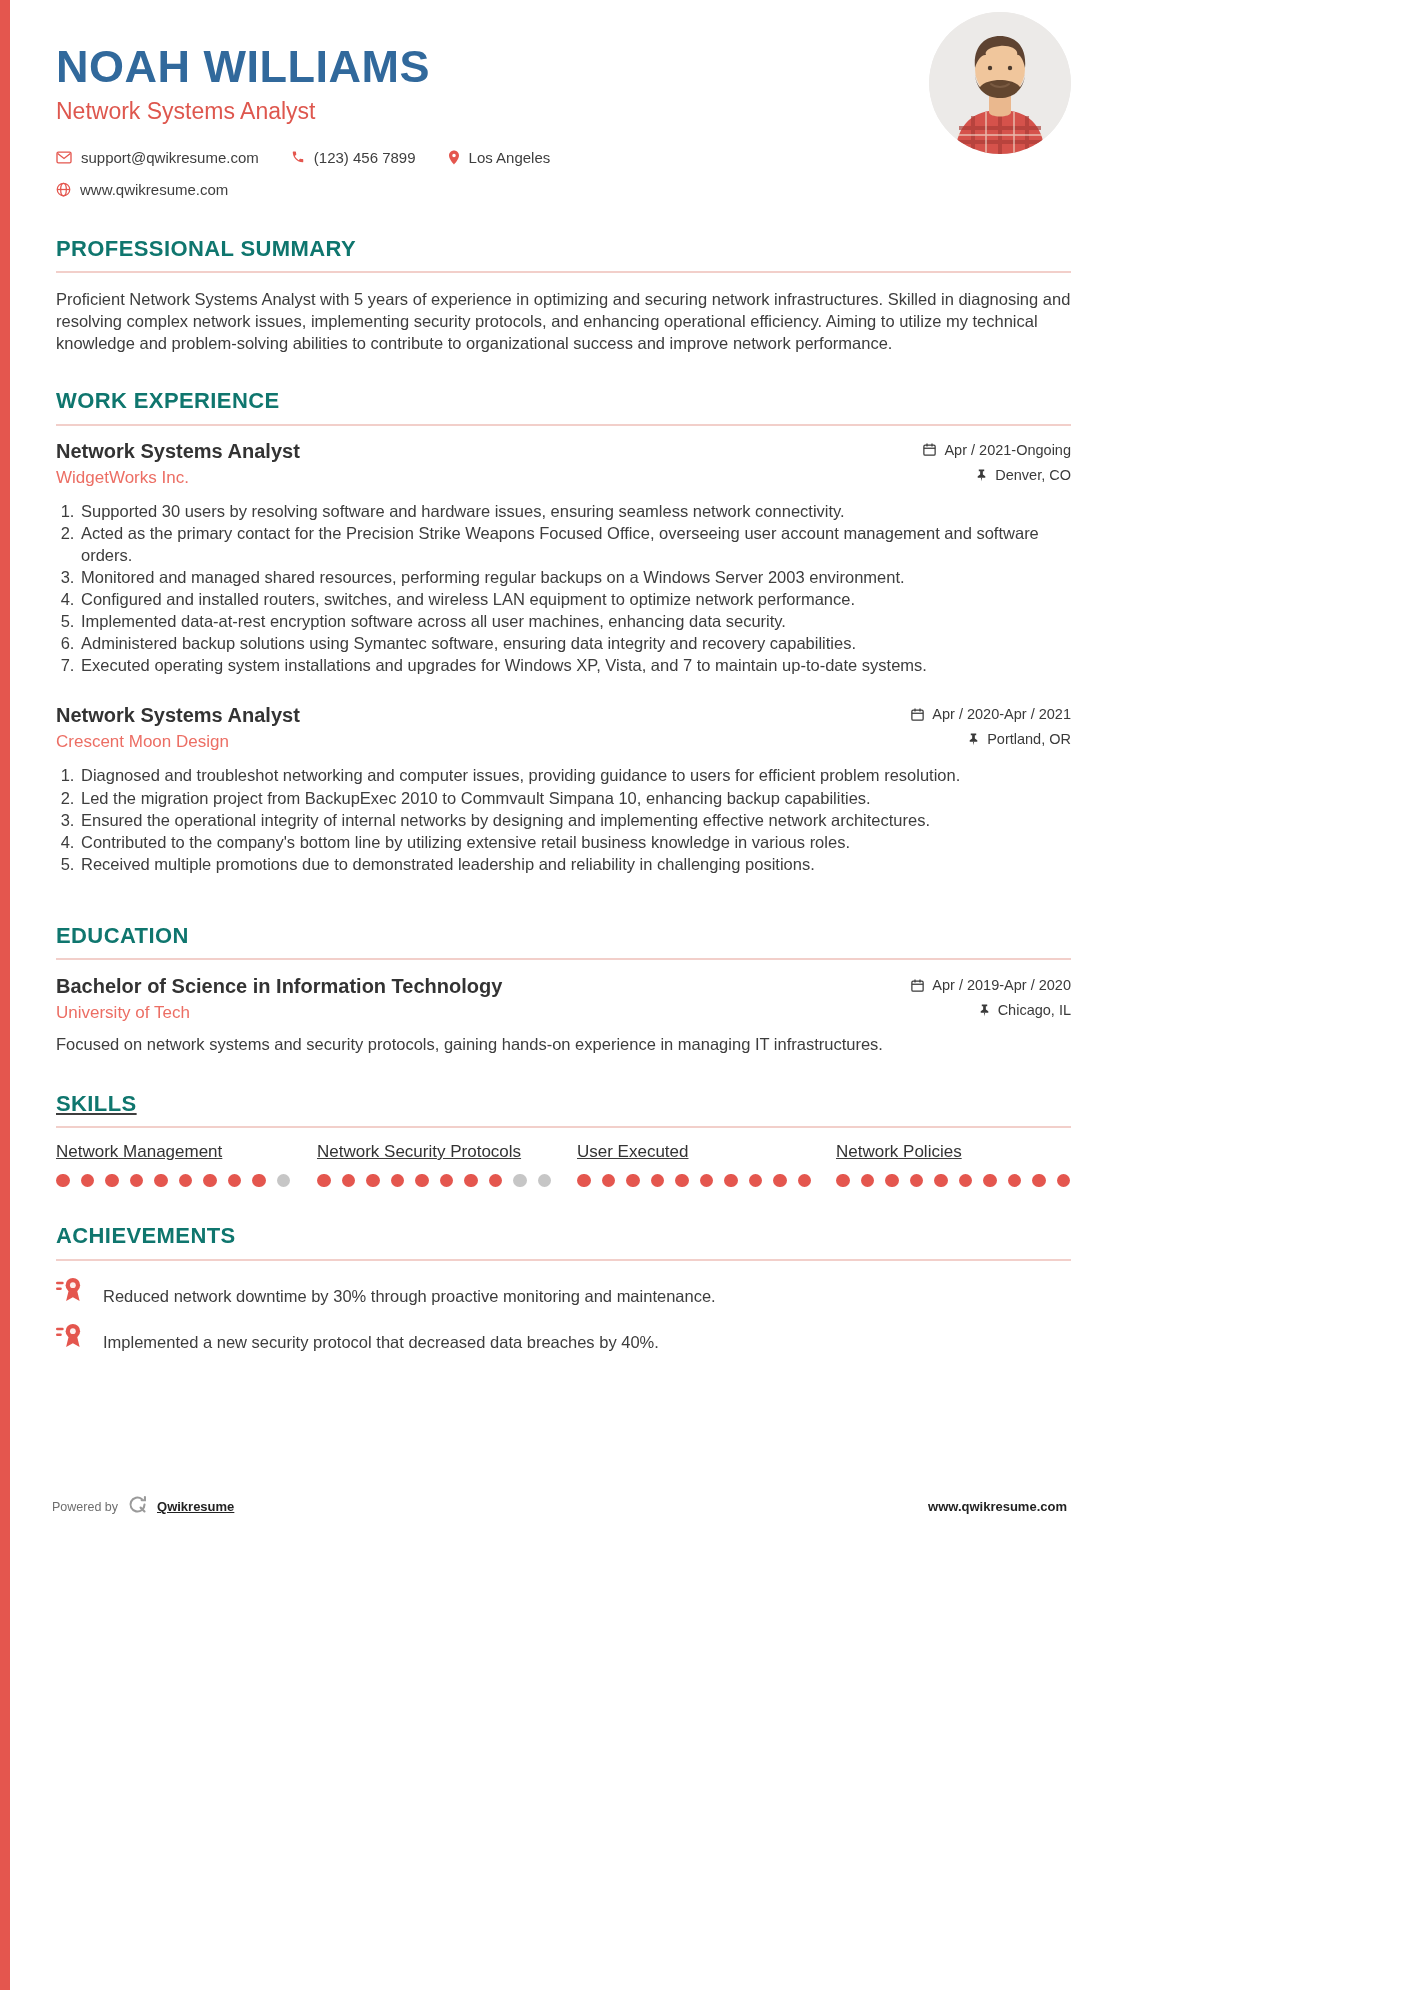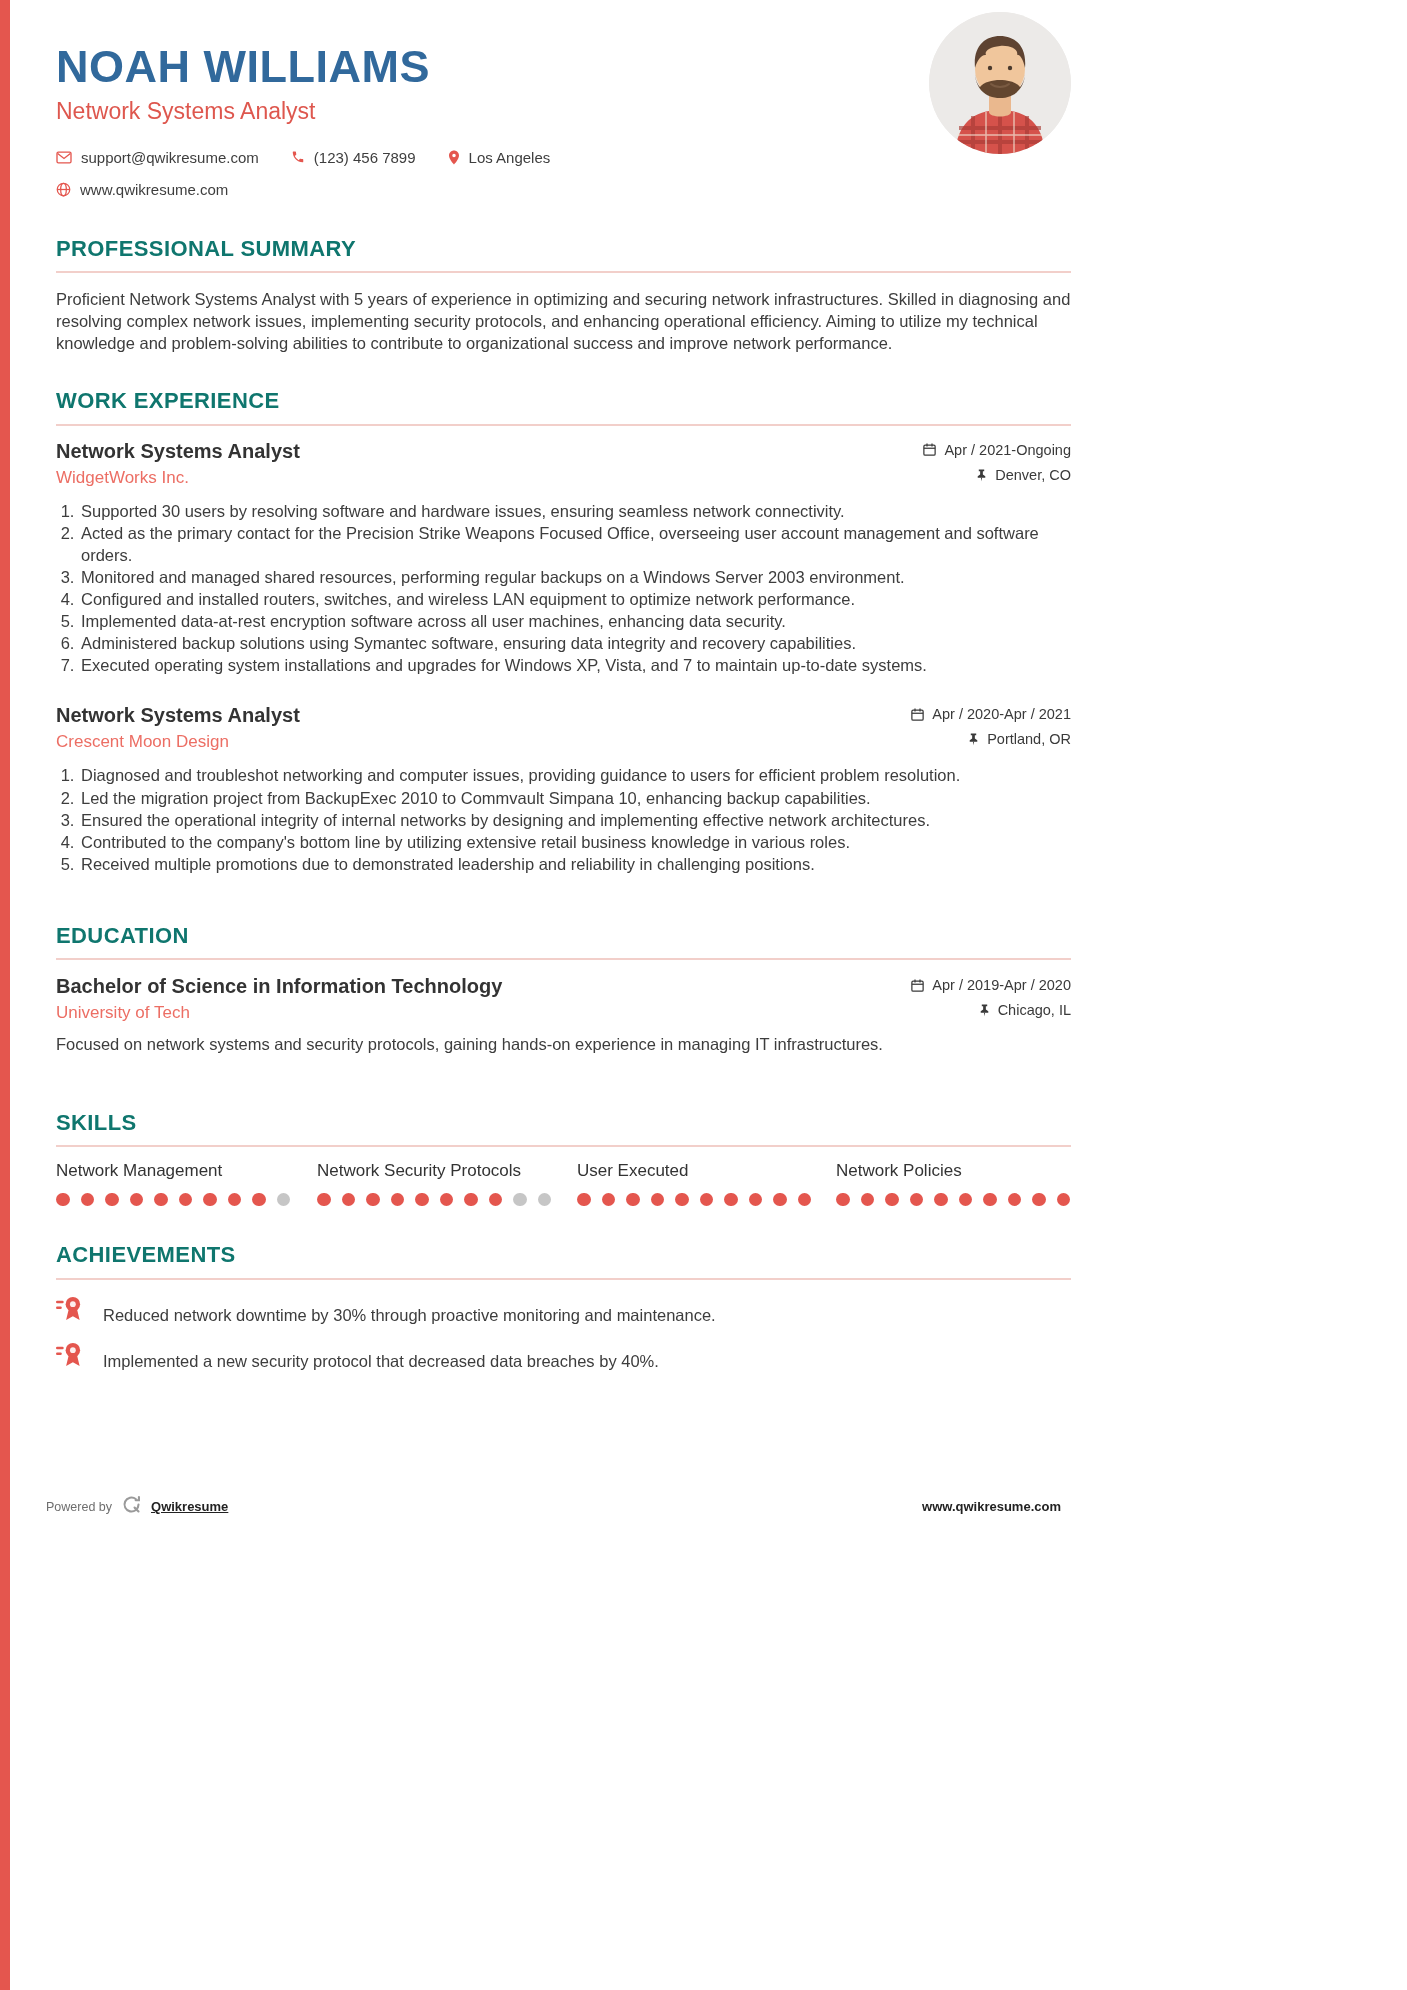--- a/index.html
+++ b/index.html
@@ -45,21 +45,21 @@
   }
   
   .section-heading {
     font-size: 22px; font-weight: bold; color: #0f766e;
     letter-spacing: 0.4px; line-height: 1.2;
   }
   .section-rule { height: 2px; background: #f2cfca; margin-top: 9px; }
   .section-summary { margin-top: 38px; }
   .section-experience { margin-top: 34px; }
   .section-education { margin-top: 48px; }
-  .section-skills { margin-top: 54px; }
+  .section-skills { margin-top: 35px; text-decoration: underline; }
   .section-achievements { margin-top: 36px; }
   .summary-text {
     margin-top: 15px; font-size: 16.5px; line-height: 1.34; color: #3d3d3d;
   }
   
   .job { margin-top: 14px; }
   .job + .job { margin-top: 28px; }
   .entry-head { display: flex; justify-content: space-between; align-items: flex-start; }
   .entry-title { font-size: 20px; font-weight: bold; color: #333333; }
   .entry-org { font-size: 17px; color: #ec6e64; margin-top: 5px; }
@@ -86,21 +86,21 @@
   .dots { display: flex; gap: 11px; margin-top: 12px; }
   .dot { width: 13.5px; height: 13.5px; border-radius: 50%; background: #e4564e; flex: none; }
   .dot.empty { background: #c6c6c6; }
   
   .ach-item { display: flex; align-items: flex-end; gap: 20px; margin-top: 15px; }
   .ach-item:first-of-type { margin-top: 17px; }
   .ach-icon { flex: none; }
   .ach-text { font-size: 16.5px; line-height: 1.34; color: #3d3d3d; padding-top: 3px; }
   
   .footer {
-    position: absolute; top: 1494px; left: 46px; width: 1015px;
+    position: absolute; top: 1494px; left: 52px; width: 1015px;
     display: flex; justify-content: space-between; align-items: center;
   }
   .footer-left { display: flex; align-items: center; gap: 9px; }
   .powered { font-size: 12.5px; color: #6e6e6e; }
   .brand {
     font-size: 13px; color: #222222; font-weight: bold;
     text-decoration: underline; cursor: pointer;
   }
   .footer-right { font-size: 13px; color: #222222; font-weight: bold; }
 </style>

